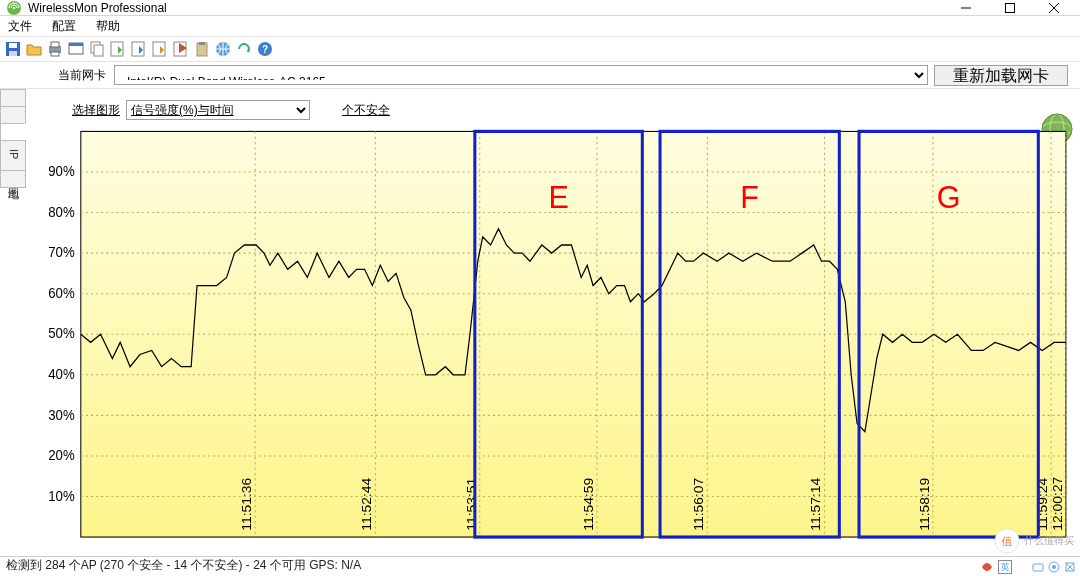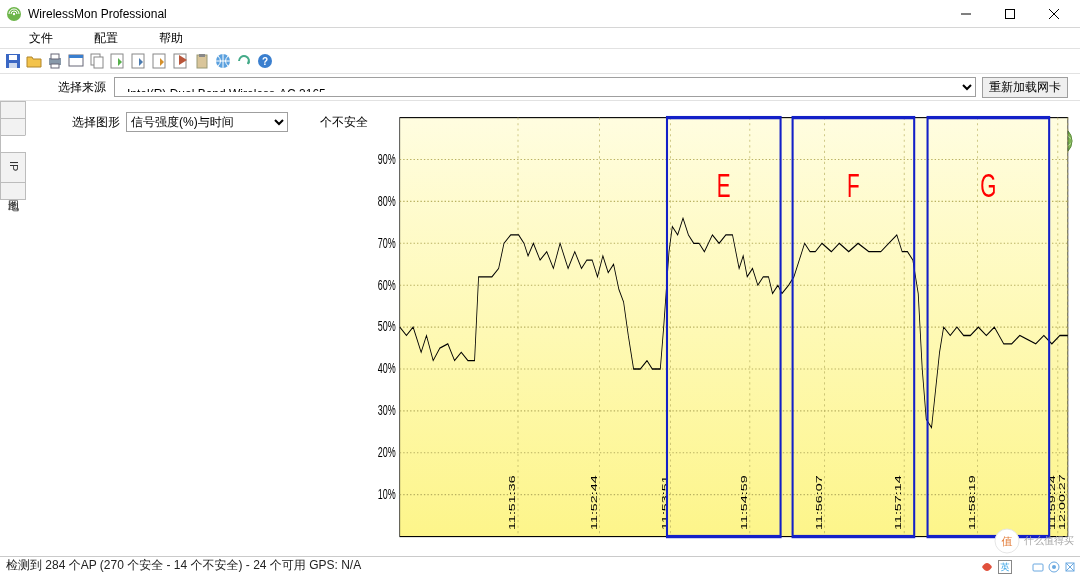--- a/index.html
+++ b/index.html
@@ -1,38 +1,38 @@
 <!DOCTYPE html>
 <html><head>
 <meta charset="utf-8">
 <style>
 * { box-sizing: border-box; }
 body { margin: 0; font-family: "Microsoft YaHei", Tahoma, sans-serif; font-size: 12px; background: #fff; color: #000; user-select: none; }
 .window { width: 1080px; height: 576px; display: flex; flex-direction: column; position: relative; }
-.titlebar { height: 28px; display: flex; align-items: center; padding: 0 4px 0 6px; border-bottom: 1px solid #d6d6d6; }
+.titlebar { height: 16px; display: flex; align-items: center; padding: 0 4px 0 6px; border-bottom: 1px solid #d6d6d6; }
 .titlebar .ico { width: 16px; height: 16px; margin-right: 6px; }
 .titlebar .title { flex: 1; }
 .winbtns { display: flex; }
 .winbtn { width: 44px; height: 27px; display: flex; align-items: center; justify-content: center; }
 .winbtn svg { width: 10px; height: 10px; }
 .menubar { height: 20px; display: flex; align-items: center; padding: 0 2px; gap: 8px; }
-.menubar span { padding: 1px 6px; margin-left: 21px; }
+.menubar span { padding: 1px 6px; }
 .toolbar { height: 26px; display: flex; align-items: center; padding: 0 4px; gap: 3px; border-top: 1px solid #e2e2e2; border-bottom: 1px solid #e2e2e2; position: relative; }
 .t-icon { width: 18px; height: 18px; display: flex; align-items: center; justify-content: center; }
 .selrow { height: 27px; display: flex; align-items: center; padding: 0 12px 0 58px; gap: 6px; border-bottom: 1px solid #e2e2e2; position: relative; }
 .sel-label { margin-right: 2px; }
 select.main { height: 20px; width: 346px; background: #fff; border: 1px solid #9f9f9f; font-size: 12px; }
-button.reload { height: 21px; padding: 0 6px; border: 1px solid #9f9f9f; background: #efefef; font-size: 12px; }
+button.reload { height: 21px; padding: 0 18px; border: 1px solid #9f9f9f; background: #efefef; font-size: 16px; }
 .body { flex: 1; display: flex; position: relative; }
 .sidetabs { width: 26px; display: flex; flex-direction: column; font-size: 11px; color: #333; }
 .stab { writing-mode: vertical-rl; display: flex; align-items: center; justify-content: center; padding: 8px 3px; border: 1px solid #bcbcbc; background: #f2f2f2; margin-bottom: -1px; }
 .stab.active { background: #fff; border-right-color: #fff; }
-.main { flex: 1; display: flex; flex-direction: row; padding: 8px 8px 4px 8px; }
+.main { flex: 1; display: flex; flex-direction: column; padding: 8px 8px 4px 8px; text-decoration: underline; }
 .chart-ctl { height: 26px; display: flex; align-items: center; gap: 6px; padding-left: 38px; }
-select.small { height: 20px; width: 162px; border: 1px solid #9f9f9f; background: #fff; font-size: 12px; }
+select.small { height: 20px; width: 184px; border: 1px solid #9f9f9f; background: #fff; font-size: 12px; }
 .chartwrap { flex: 1; position: relative; margin-top: 2px; }
 svg.chart { width: 100%; height: 100%; display: block; }
 .status { height: 20px; border-top: 1px solid #cacaca; padding: 0 6px; display: flex; align-items: flex-start; color: #222; font-size: 12px; }
 .rightglobe { position: absolute; right: 6px; top: 50px; width: 34px; height: 34px; }
 .watermark { position: absolute; right: 6px; bottom: 22px; color: #aaa; font-size: 10px; pointer-events: none; display: flex; align-items: center; gap: 4px; }
 .ime { position: absolute; right: 4px; bottom: 2px; display: flex; align-items: center; gap: 4px; font-size: 11px; color: #555; }
 .ime .chip { width:14px;height:14px;border:1px solid #888;font-size:9px;display:flex;align-items:center;justify-content:center;color:#31a0e5; }
 </style>
 </head>
 <body>
@@ -148,21 +148,21 @@
       </span>
   <span class="t-icon">
         <svg viewBox="0 0 18 18">
           <circle cx="9" cy="9" r="7" fill="#3a7fcf"></circle>
           <text x="9" y="13" text-anchor="middle" fill="#fff" font-size="10" font-weight="bold">?</text>
         </svg>
       </span>
 </div>
 
 <div class="selrow">
-  <span class="sel-label">选择来源</span>
+  <span class="sel-label">当前网卡</span>
   <select class="main"><option>Intel(R) Dual Band Wireless-AC 3165</option></select>
   <button class="reload">重新加载网卡</button>
   <span class="rightglobe">
     <svg viewBox="0 0 34 34">
           <circle cx="17" cy="17" r="15" fill="#7db654"></circle>
           <ellipse cx="17" cy="17" rx="15" ry="7" fill="none" stroke="#c3e09f"></ellipse>
           <ellipse cx="17" cy="17" rx="7" ry="15" fill="none" stroke="#c3e09f"></ellipse>
           <circle cx="17" cy="17" r="15" fill="none" stroke="#5a8a3a"></circle>
           <rect x="4" y="22" width="12" height="9" fill="#9aa" rx="1"></rect>
         </svg>

